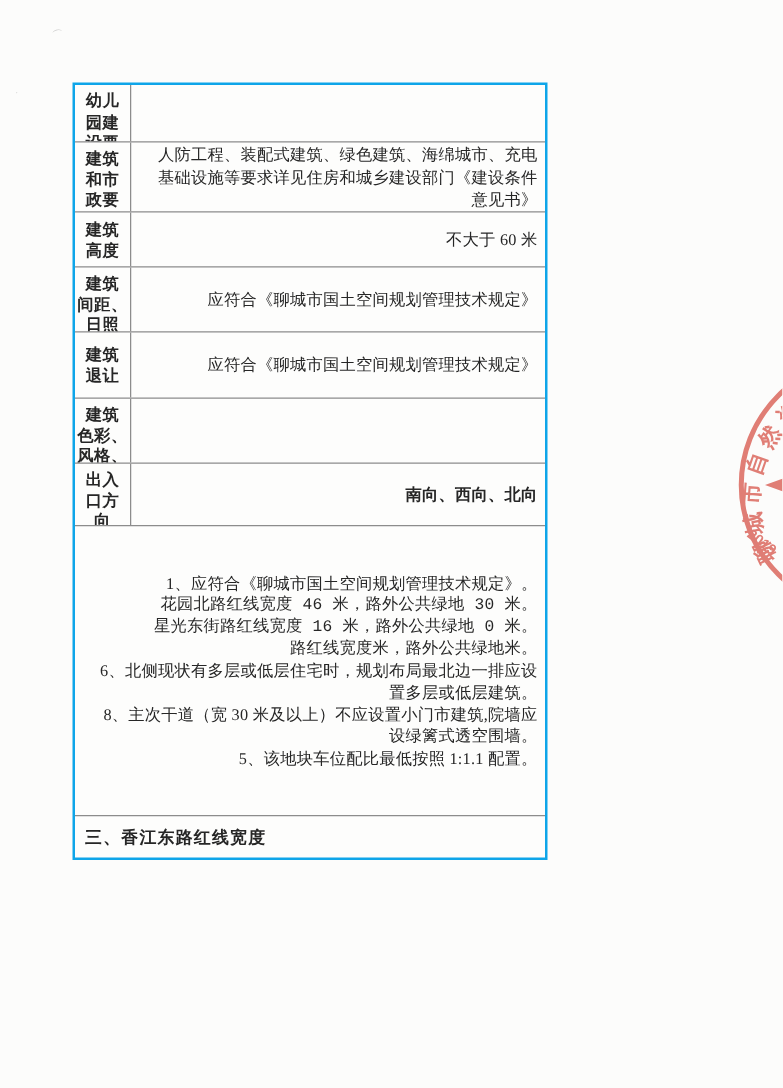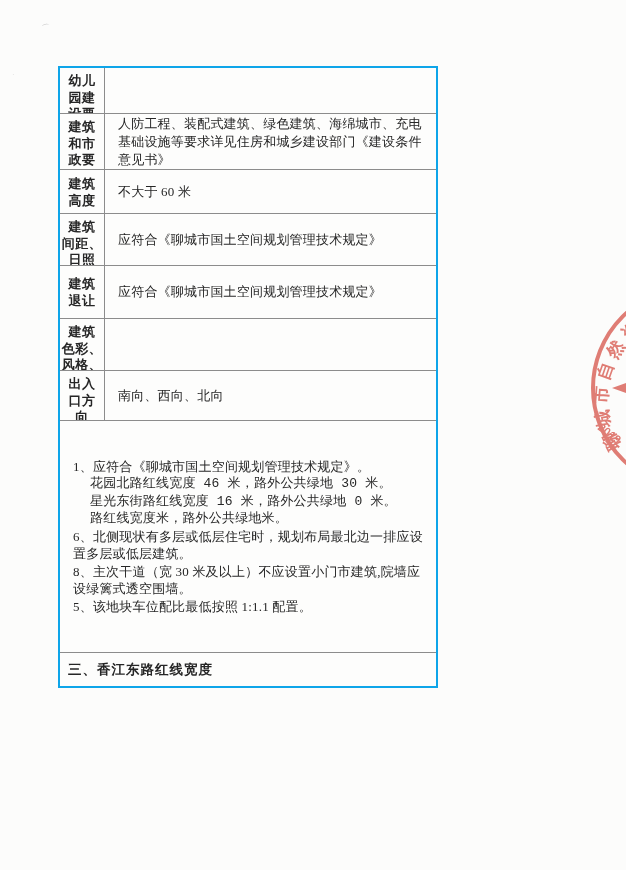--- a/index.html
+++ b/index.html
@@ -30,21 +30,21 @@
     width:45px;flex:0 0 45px;border-right:1px solid #8c8c8c;box-sizing:border-box;
     display:flex;justify-content:center;overflow:hidden;
     padding-top:5px;
   }
   .lbl{
     white-space:pre-line;text-align:center;
     font-weight:bold;font-size:13px;line-height:16.5px;letter-spacing:.5px;
   }
   .content-cell{
     flex:1;display:flex;flex-direction:column;justify-content:center;
-    padding:3px 6px 3px 13px;box-sizing:border-box;overflow:hidden;
+    padding:3px 6px 3px 13px;box-sizing:border-box;overflow:hidden;text-align:right;
   }
   .content{
     font-size:13px;line-height:18px;letter-spacing:.2px;
   }
   .section-row{
     display:flex;align-items:center;border-bottom:1px solid #8c8c8c;box-sizing:border-box;
     padding-left:8px;
   }
   .section-title{
     font-weight:bold;font-size:13.5px;letter-spacing:1px;
@@ -131,21 +131,21 @@
       </div>
     </div>
 
     <div class="row" style="height:50px">
       <div class="lbl-cell">
         <div class="lbl">出入
 口方
 向</div>
       </div>
       <div class="content-cell">
-        <div class="content" style="font-weight:normal">南向、西向、北向</div>
+        <div class="content" style="font-weight:bold">南向、西向、北向</div>
       </div>
     </div>
 
     <div class="row" style="height:232px">
       <div class="content-cell">
         <div class="pline">1、应符合《聊城市国土空间规划管理技术规定》。</div>
         <div class="pline indent">花园北路红线宽度 46 米，路外公共绿地 30 米。</div>
         <div class="pline indent">星光东街路红线宽度 16 米，路外公共绿地 0 米。</div>
         <div class="pline indent">路红线宽度米，路外公共绿地米。</div>
         <div class="pline">6、北侧现状有多层或低层住宅时，规划布局最北边一排应设置多层或低层建筑。</div>

